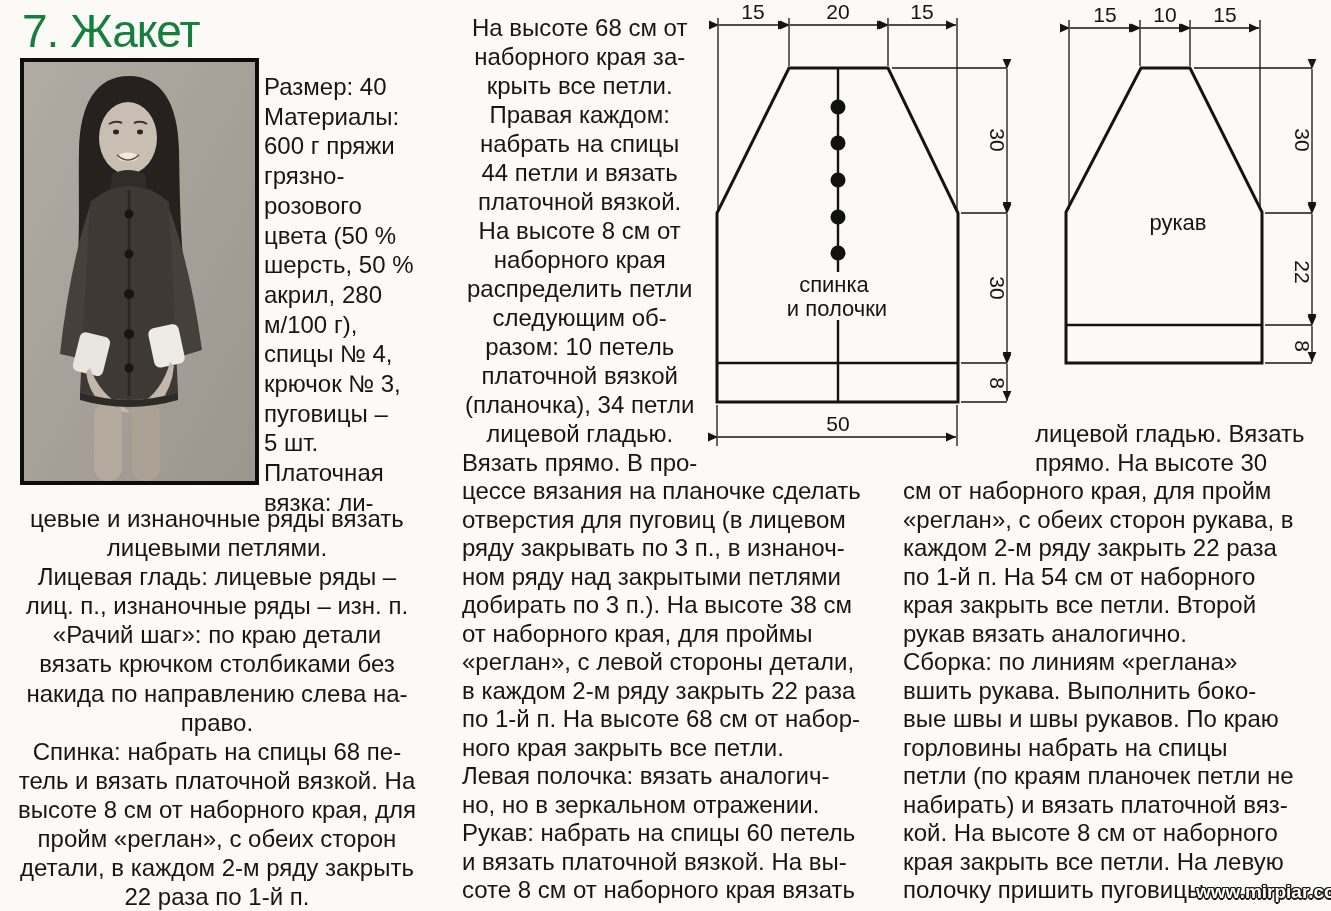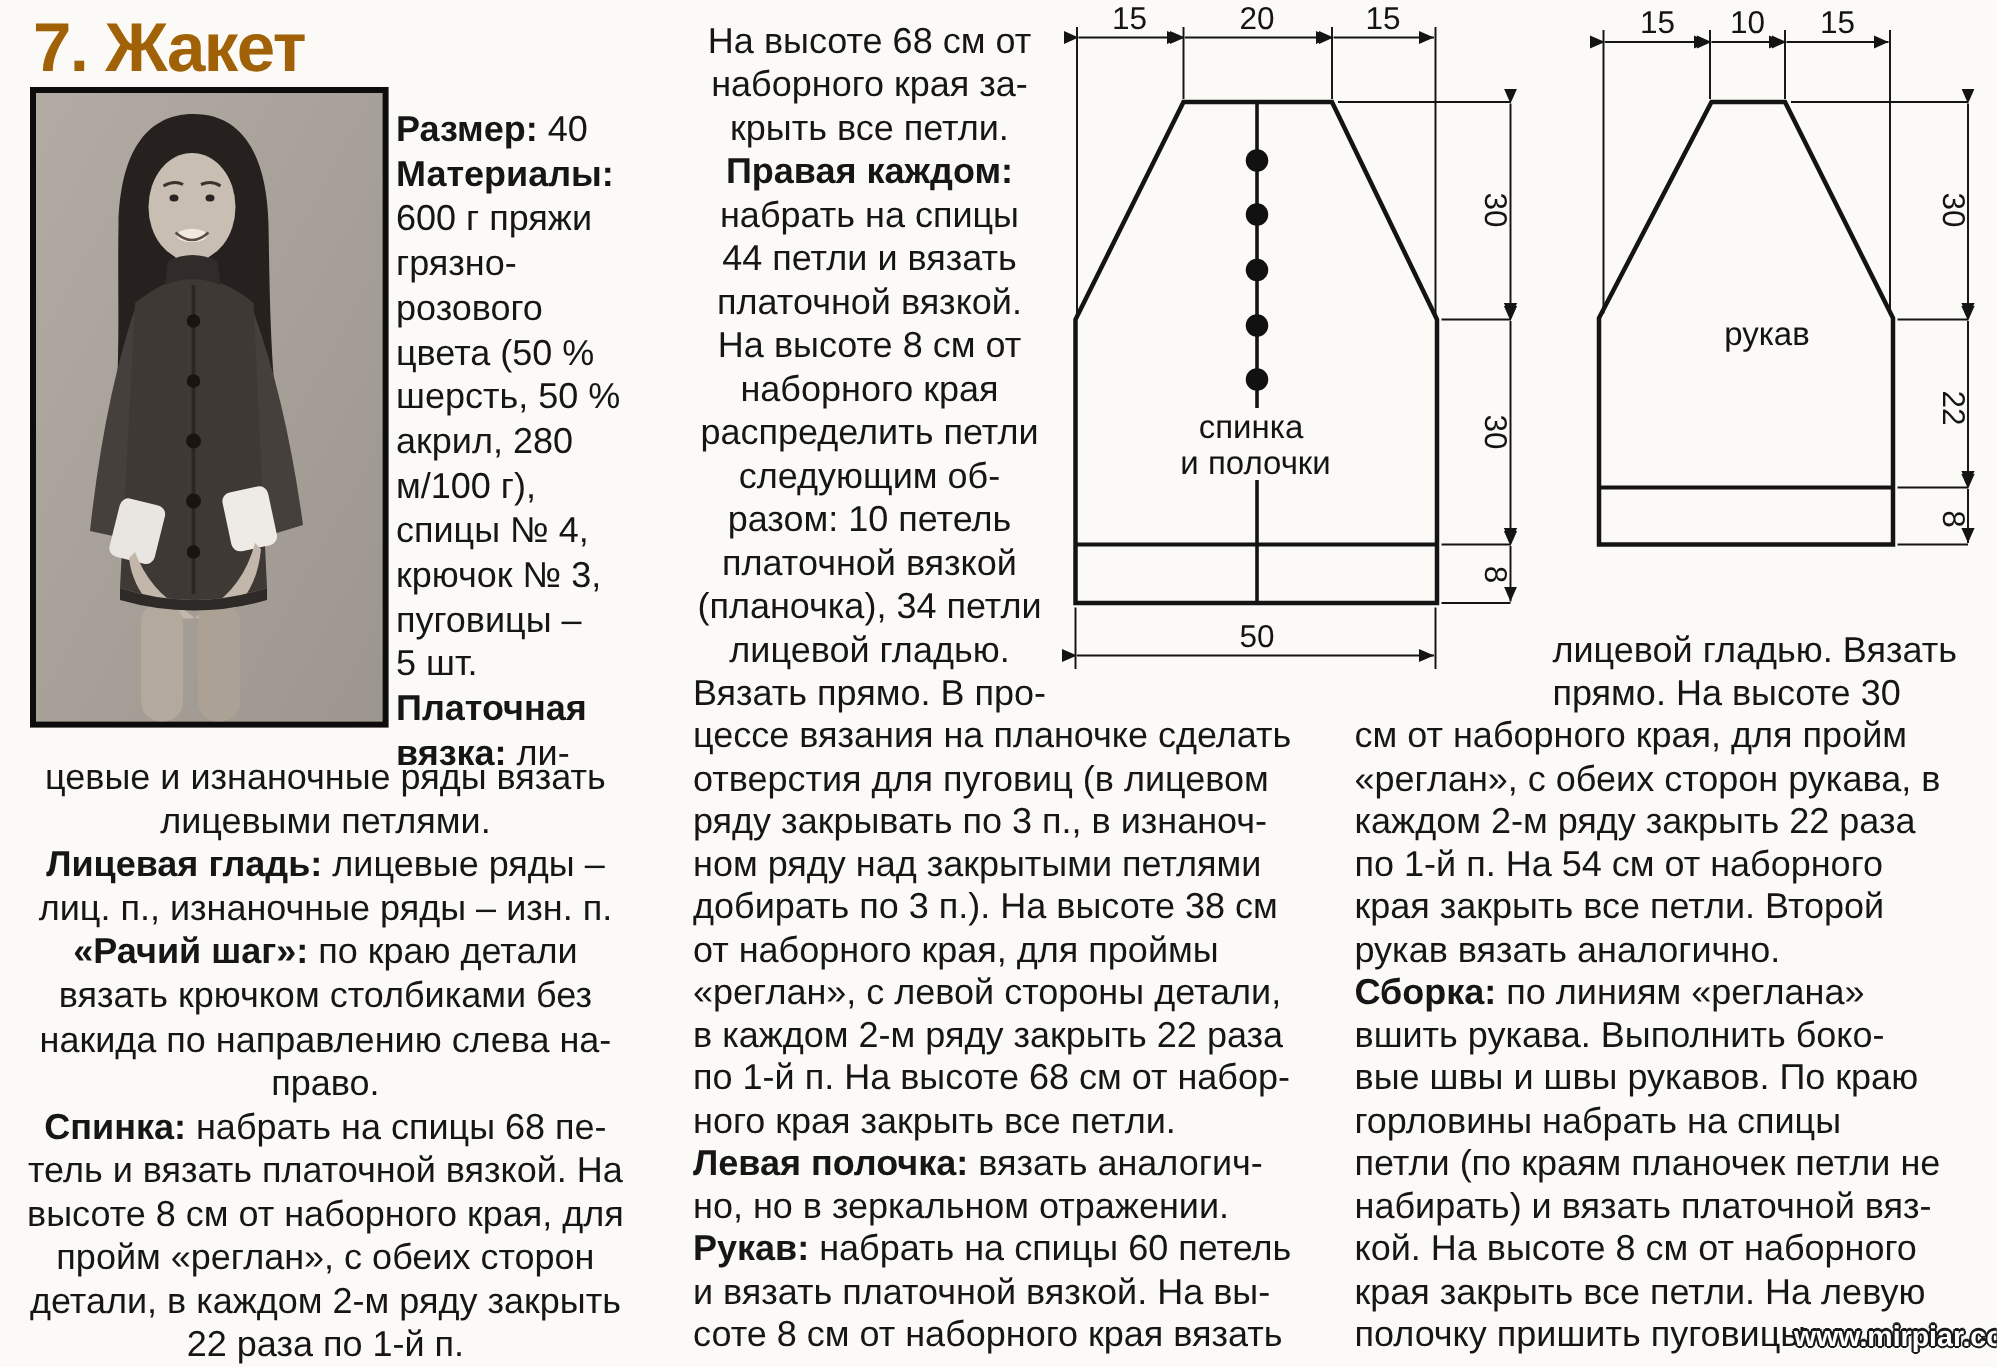--- a/index.html
+++ b/index.html
@@ -4,24 +4,24 @@
 <style>
   html,body{margin:0;padding:0;}
   body{
     width:1331px;height:911px;position:relative;overflow:hidden;
     background:#fbfaf7;
     font-family:"Liberation Sans","DejaVu Sans",sans-serif;
     color:#141414;
   }
   .col{position:absolute;font-size:24px;color:#161616;}
   .tl{white-space:nowrap;}
-  .b{font-weight:700;}
+  .b{font-weight:400;}
   #page-title{
     position:absolute;left:22px;top:4px;
-    font-size:46px;font-weight:700;letter-spacing:-1px;color:#a16207;
+    font-size:46px;font-weight:400;letter-spacing:-1px;color:#15803d;
   }
   #col-left-narrow{left:264px;top:72px;line-height:29.7px;}
   #col-left-wide{left:18px;top:504px;line-height:29.1px;text-align:center;}
   #col-mid-narrow{left:462px;top:13px;line-height:29px;text-align:center;}
   #col-mid-wide{left:462px;top:477px;line-height:28.5px;}
   #col-right-narrow{left:1035px;top:420px;line-height:28.5px;}
   #col-right-wide{left:903px;top:477px;line-height:28.5px;}
   #photo-frame{
     position:absolute;left:20px;top:58px;width:239px;height:427px;
     border:4px solid #0d0d0d;box-sizing:border-box;background:#a8a19a;

